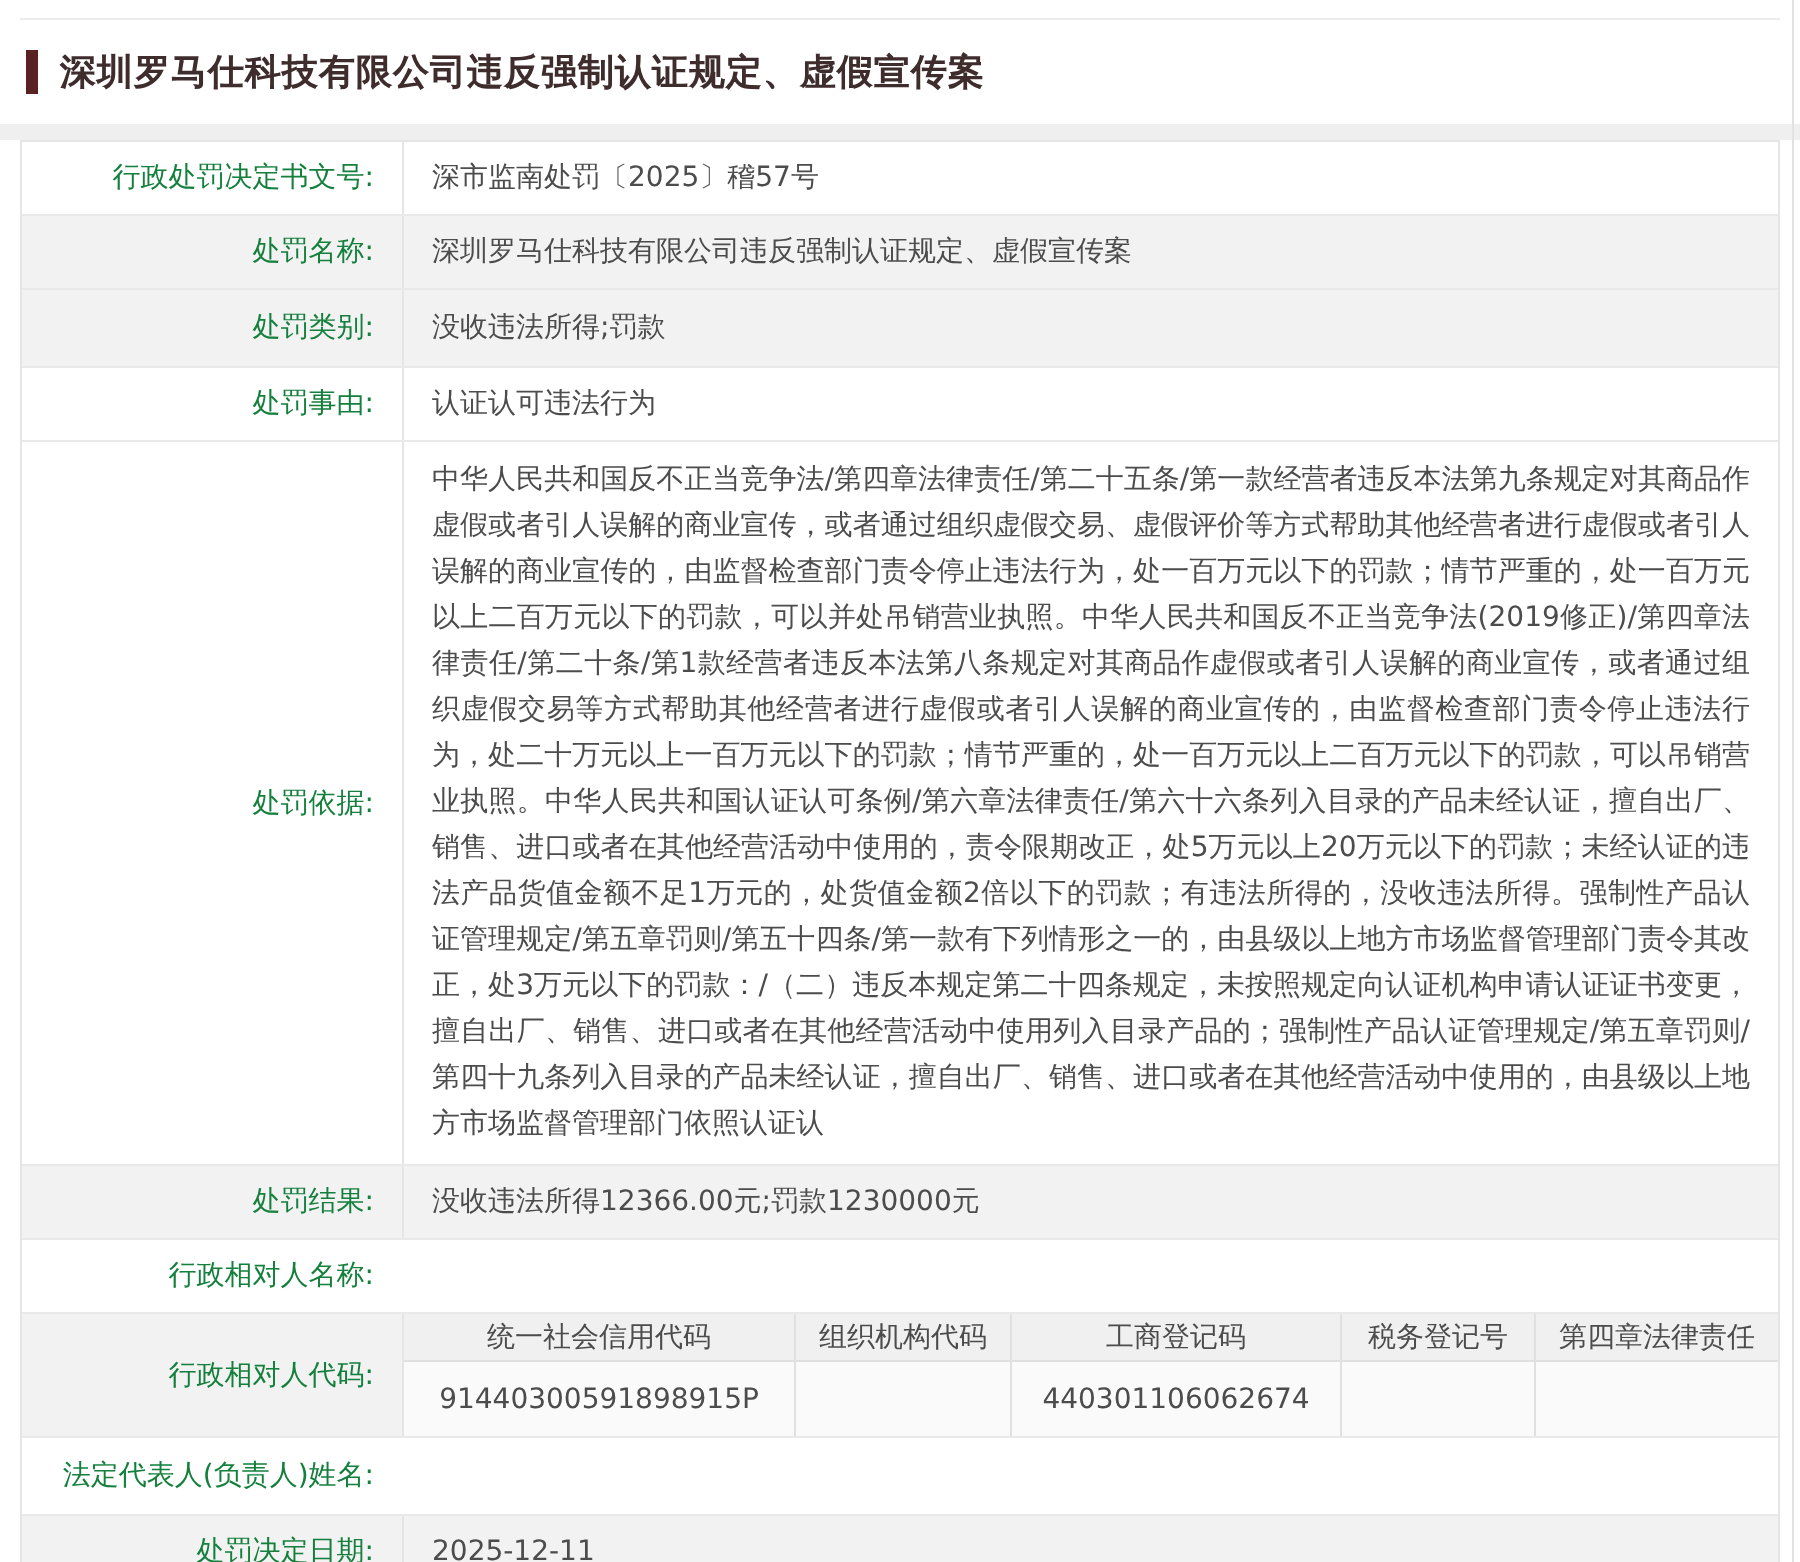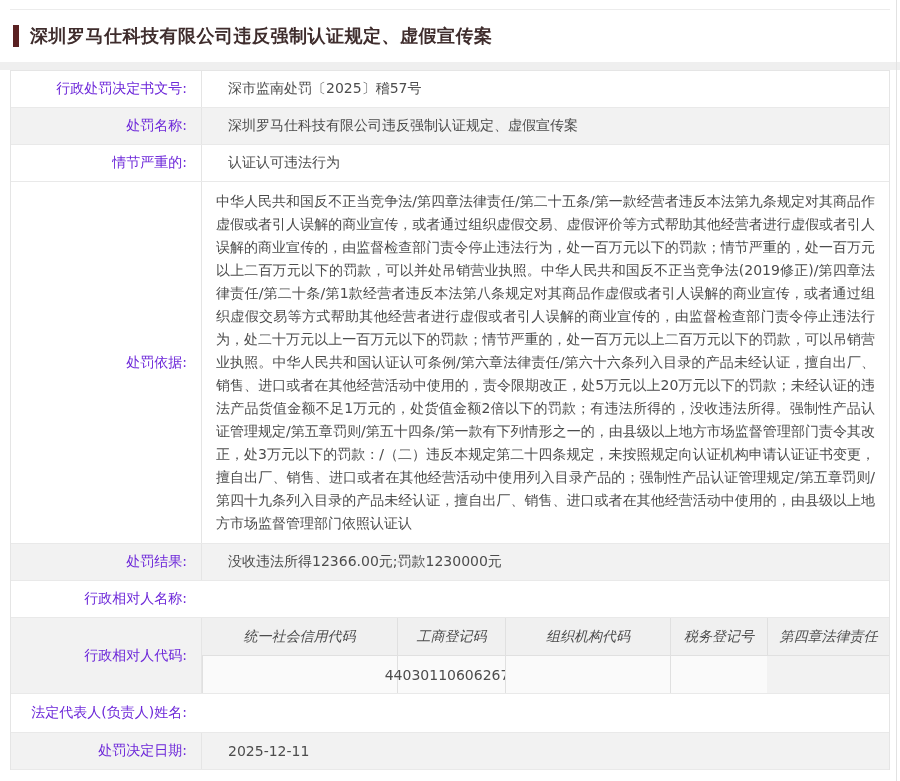--- a/index.html
+++ b/index.html
@@ -60,27 +60,27 @@
   }
   .row.shaded { background: #f2f2f2; }
   .cell-label {
     flex: 0 0 190px;
     box-sizing: border-box;
     padding: 6px 14px 6px 6px;
     text-align: right;
     display: flex;
     align-items: center;
     justify-content: flex-end;
-    color: #6d28d9;
+    color: #15803d;
   }
   .cell-value {
     flex: 1 1 auto;
     box-sizing: border-box;
     border-left: 1px solid #e5e5e5;
-    padding: 6px 26px;
+    padding: 6px 14px;
     display: flex;
     align-items: center;
     color: #4c4c4c;
   }
   .row-tall { min-height: 300px; }
   .row-tall .cell-value {
     display: block;
     padding: 8px 14px;
     line-height: 23px;
     text-align: justify;
@@ -100,21 +100,21 @@
   .code-cell {
     box-sizing: border-box;
     border-left: 1px solid #e0e0e0;
     border-bottom: 1px solid #e0e0e0;
     display: flex;
     align-items: center;
     justify-content: center;
     text-align: center;
   }
   .code-cell.first { border-left: none; }
-  .code-head { height: 38px; background: #f0f0f0; font-style: italic; }
+  .code-head { height: 24px; background: #f0f0f0; }
   .code-val  { height: 37px; background: #fafafa; border-bottom: none; }
 </style>
 </head>
 <body>
 
 <div class="right-edge"></div>
 
 <div class="header">
   <span class="accent-bar"></span>
   <h1 class="page-title">深圳罗马仕科技有限公司违反强制认证规定、虚假宣传案</h1>
@@ -127,23 +127,27 @@
   <div class="row">
     <div class="cell-label">行政处罚决定书文号:</div>
     <div class="cell-value">深市监南处罚〔2025〕稽57号</div>
   </div>
 
   <div class="row shaded">
     <div class="cell-label">处罚名称:</div>
     <div class="cell-value">深圳罗马仕科技有限公司违反强制认证规定、虚假宣传案</div>
   </div>
 
+  <div class="row shaded" style="min-height:38px">
+    <div class="cell-label">处罚类别:</div>
+    <div class="cell-value">没收违法所得;罚款</div>
+  </div>
 
   <div class="row">
-    <div class="cell-label">情节严重的:</div>
+    <div class="cell-label">处罚事由:</div>
     <div class="cell-value">认证认可违法行为</div>
   </div>
 
   <div class="row row-tall">
     <div class="cell-label">处罚依据:</div>
     <div class="cell-value">中华人民共和国反不正当竞争法/第四章法律责任/第二十五条/第一款经营者违反本法第九条规定对其商品作虚假或者引人误解的商业宣传，或者通过组织虚假交易、虚假评价等方式帮助其他经营者进行虚假或者引人误解的商业宣传的，由监督检查部门责令停止违法行为，处一百万元以下的罚款；情节严重的，处一百万元以上二百万元以下的罚款，可以并处吊销营业执照。中华人民共和国反不正当竞争法(2019修正)/第四章法律责任/第二十条/第1款经营者违反本法第八条规定对其商品作虚假或者引人误解的商业宣传，或者通过组织虚假交易等方式帮助其他经营者进行虚假或者引人误解的商业宣传的，由监督检查部门责令停止违法行为，处二十万元以上一百万元以下的罚款；情节严重的，处一百万元以上二百万元以下的罚款，可以吊销营业执照。中华人民共和国认证认可条例/第六章法律责任/第六十六条列入目录的产品未经认证，擅自出厂、销售、进口或者在其他经营活动中使用的，责令限期改正，处5万元以上20万元以下的罚款；未经认证的违法产品货值金额不足1万元的，处货值金额2倍以下的罚款；有违法所得的，没收违法所得。强制性产品认证管理规定/第五章罚则/第五十四条/第一款有下列情形之一的，由县级以上地方市场监督管理部门责令其改正，处3万元以下的罚款：/（二）违反本规定第二十四条规定，未按照规定向认证机构申请认证证书变更，擅自出厂、销售、进口或者在其他经营活动中使用列入目录产品的；强制性产品认证管理规定/第五章罚则/第四十九条列入目录的产品未经认证，擅自出厂、销售、进口或者在其他经营活动中使用的，由县级以上地方市场监督管理部门依照认证认</div>
   </div>
 
   <div class="row shaded">
     <div class="cell-label">处罚结果:</div>
@@ -152,24 +156,25 @@
 
   <div class="row">
     <div class="cell-label">行政相对人名称:</div>
   </div>
 
   <div class="row shaded">
     <div class="cell-label">行政相对人代码:</div>
     <div class="cell-codes">
       <div class="code-grid">
         <div class="code-cell code-head first">统一社会信用代码</div>
+        <div class="code-cell code-head">组织机构代码</div>
         <div class="code-cell code-head">工商登记码</div>
-        <div class="code-cell code-head">组织机构代码</div>
         <div class="code-cell code-head">税务登记号</div>
         <div class="code-cell code-head">第四章法律责任</div>
+        <div class="code-cell code-val first">91440300591898915P</div>
         <div class="code-cell code-val"></div>
         <div class="code-cell code-val">440301106062674</div>
         <div class="code-cell code-val"></div>
         <div class="code-cell code-val"></div>
       </div>
     </div>
   </div>
 
   <div class="row" style="min-height:38px">
     <div class="cell-label">法定代表人(负责人)姓名:</div>

